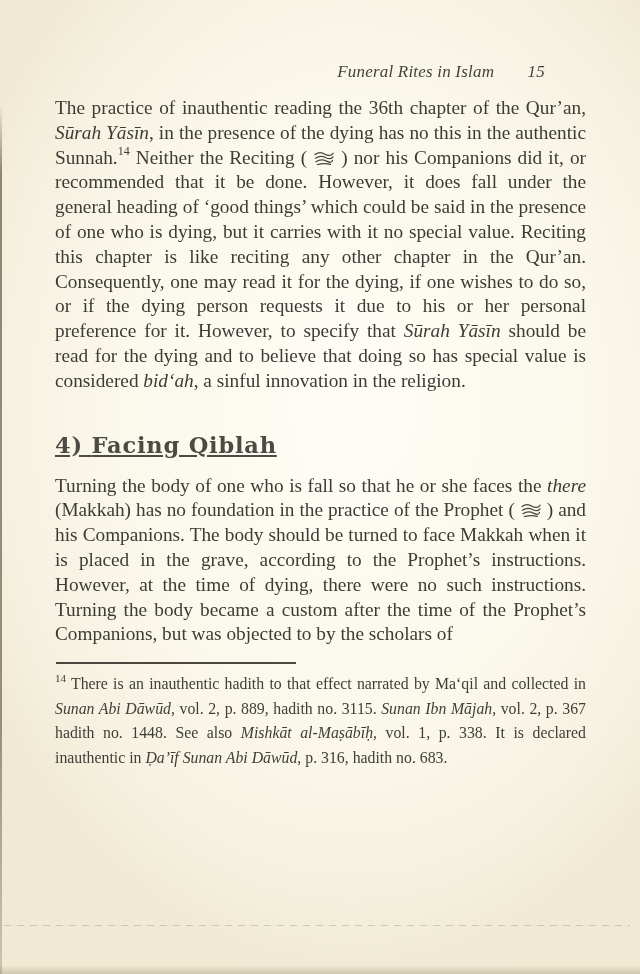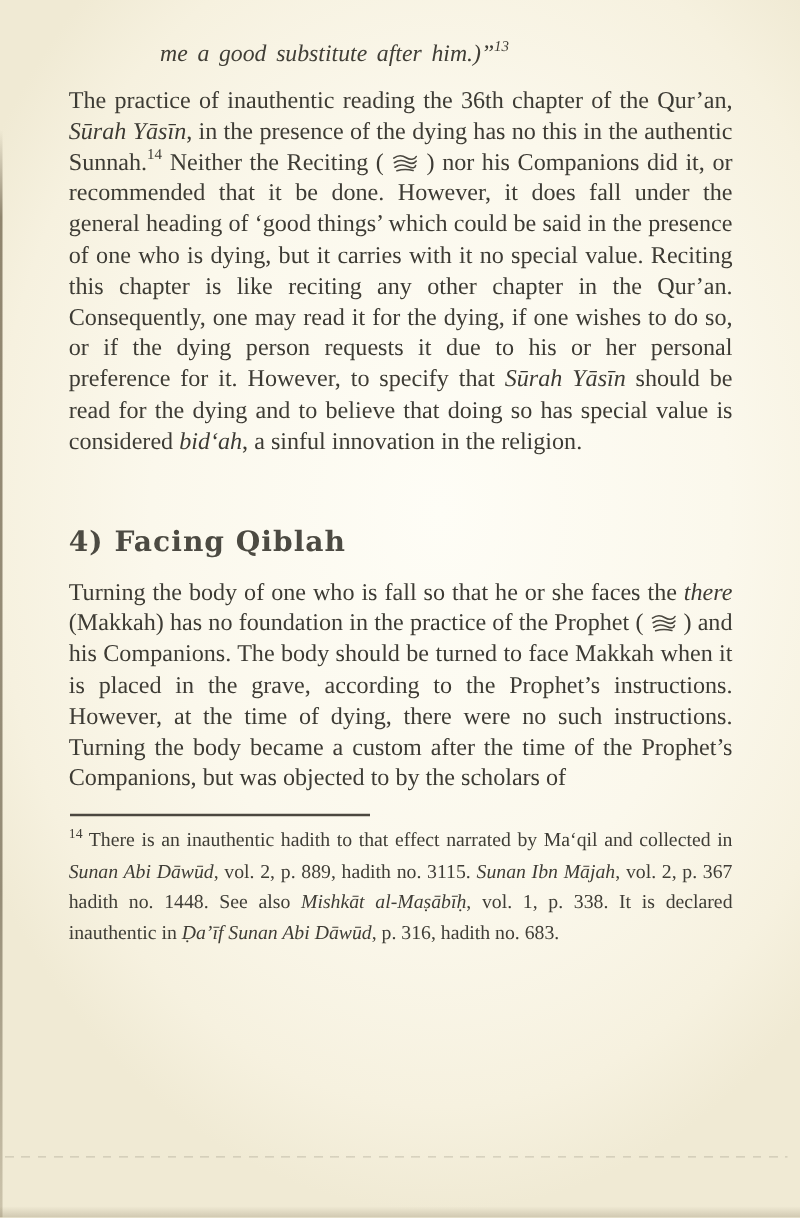--- a/index.html
+++ b/index.html
@@ -36,21 +36,21 @@
     font-style:italic;font-size:19px;color:#413f37;word-spacing:3px;
   }
   .section h2{
     margin:0;padding:0;
     font-family:"DejaVu Serif","Liberation Serif",serif;
     font-weight:bold;font-size:22.5px;line-height:30px;
     letter-spacing:.8px;color:#4c4a42;
   }
   .section h2 .sec-title.it{font-style:italic;}
   .sec-1 h2{margin-top:29px;}
-  .sec-2 h2{margin-top:52px;}
+  .sec-2 h2{margin-top:36px;text-decoration:underline;}
   p.body{
     margin:14px 0 0 0;
     font-size:19.3px;line-height:24.8px;text-align:justify;color:#3d3b34;
   }
   sup.fnref{
     font-size:12px;line-height:0;position:relative;top:-1px;vertical-align:super;
     letter-spacing:0;
   }
   .it{font-style:italic;}
   .sym{display:inline-block;width:22px;height:15px;vertical-align:-2px;}
@@ -72,22 +72,25 @@
 </head>
 <body>
 
 <div class="page">
   <div class="edge-left"></div>
   <div class="scan-line"></div>
   <div class="edge-bottom"></div>
 
   <div class="content">
 
+    <div class="header">
+      <span class="h-title">Funeral Rites in Islam</span>
+      <span class="h-page">15</span>
+    </div>
 
-    <div class="quote"><span class="it">me a good substitute after him.)”</span><sup class="fnref">13</sup></div>
 
     <div id="sections">
   <div class="section sec-1">
     <p class="body"><span>The practice of inauthentic reading the 36th chapter of the Qur’an, </span><span class="it">Sūrah Yāsīn</span><span>, in the presence of the dying has no this in the authentic Sunnah.</span><sup class="fnref">14</sup><span> Neither the Reciting (</span>
   <span class="sym"><svg viewBox="0 0 22 15" xmlns="http://www.w3.org/2000/svg">
                 <g stroke="#4a473f" stroke-width="1.25" fill="none" stroke-linecap="round">
                   <path d="M2 3.5 C5 1.2, 9 1.2, 12 3.2 S19 4.6, 20 2.2"></path>
                   <path d="M2.5 7.2 C6 4.8, 10 5.3, 13 6.8 S18.5 7.8, 20 5.8"></path>
                   <path d="M3 10.8 C6.5 8.4, 11 8.9, 14 10.4 S19 11.4, 19.5 9.4"></path>
                   <path d="M4.5 13.6 C8 12.6, 14 12.6, 17.5 13.4"></path>

